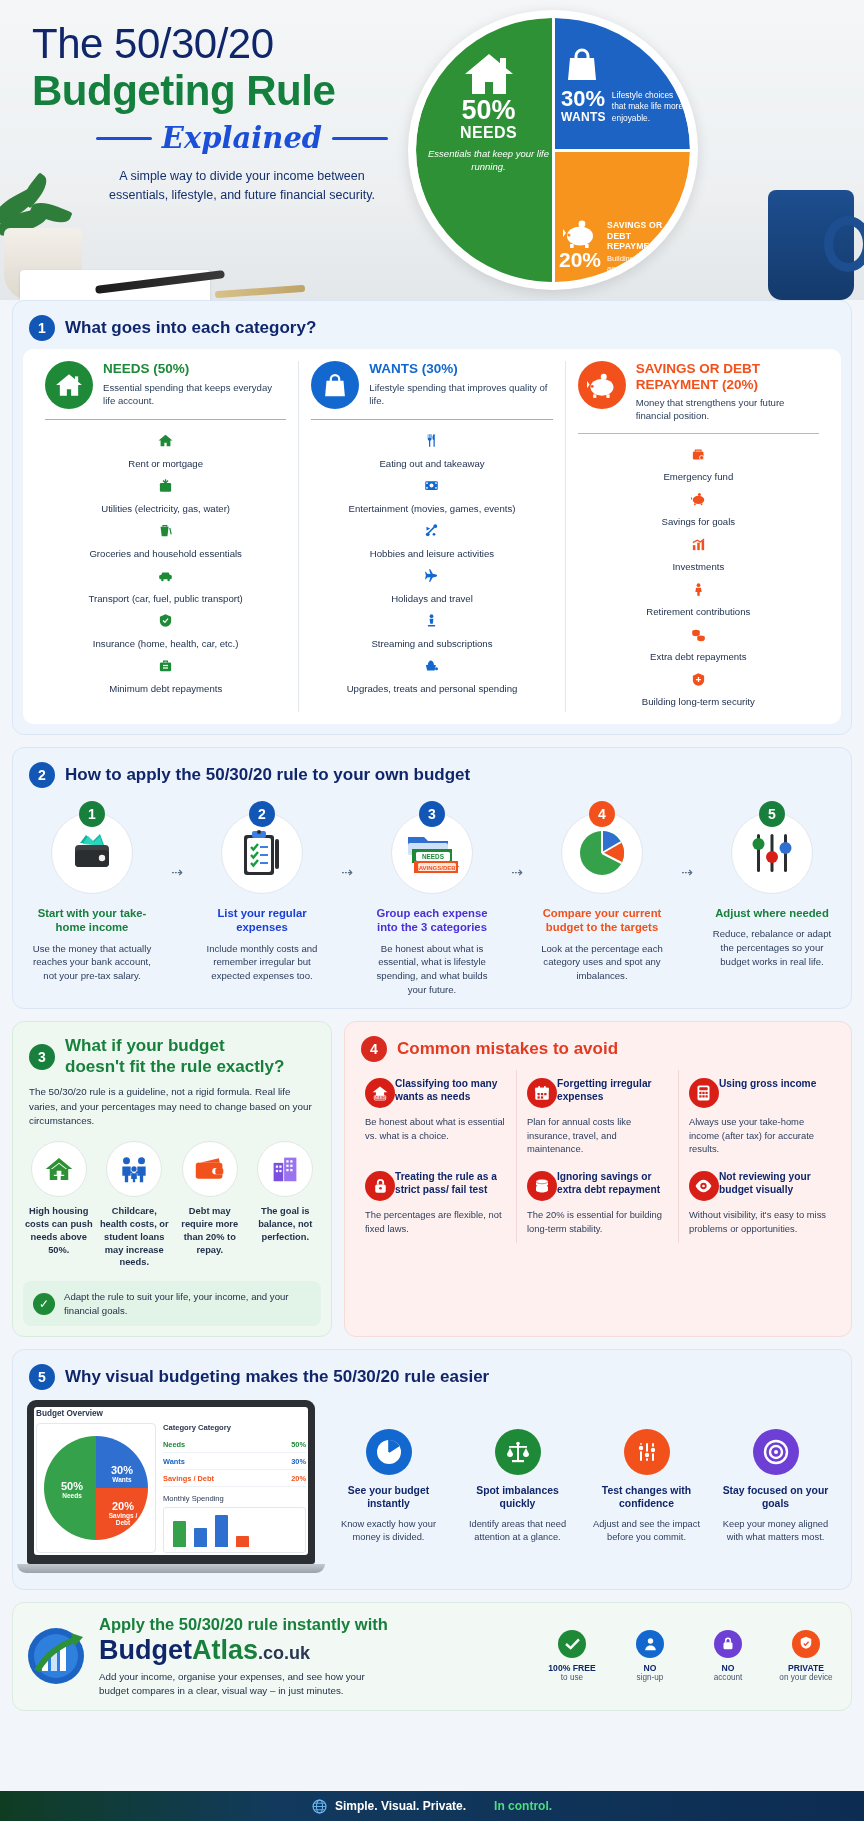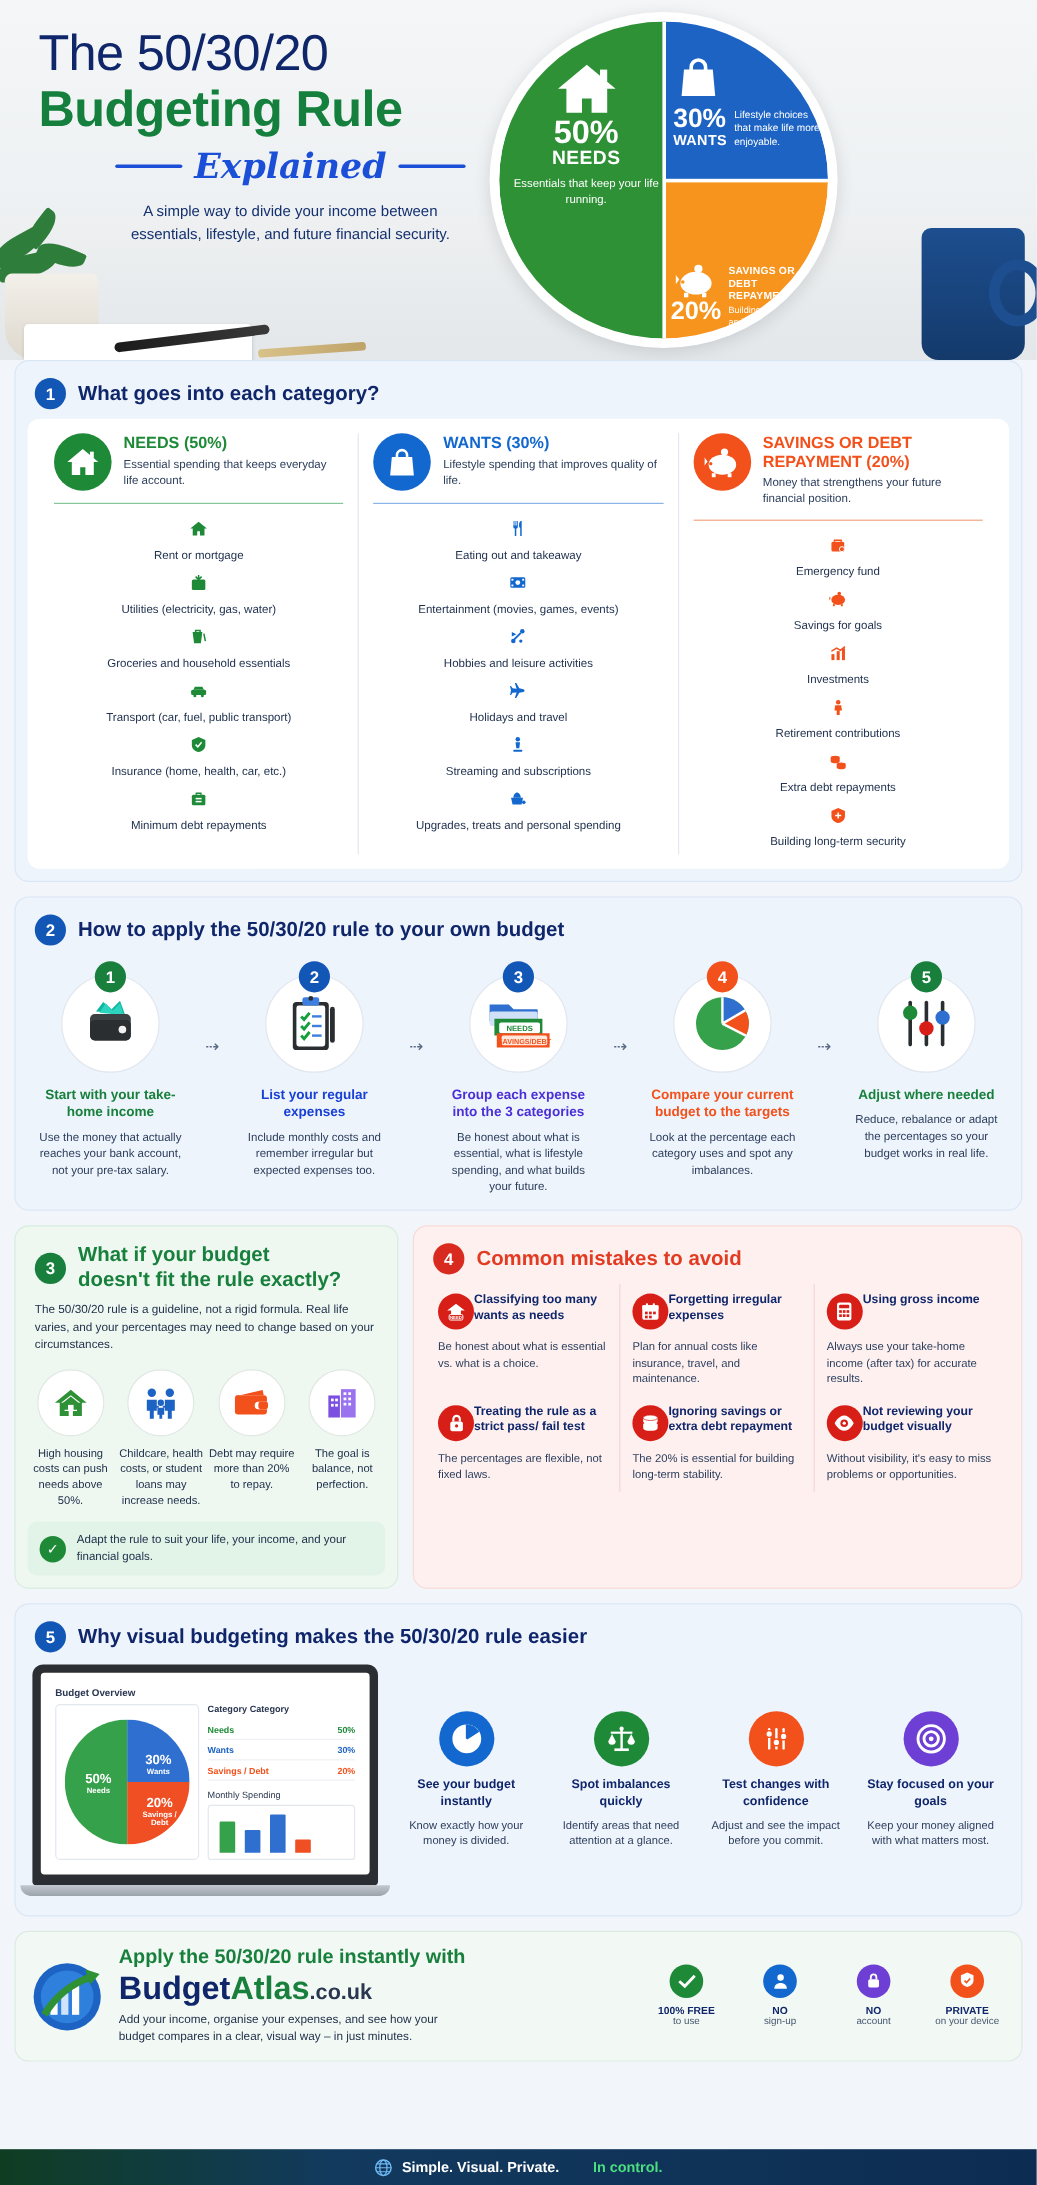--- a/index.html
+++ b/index.html
@@ -54,21 +54,21 @@
   .slice{position:absolute;}
   .sl-needs{left:0;top:0;width:50%;height:100%;background:#2e9136;border-radius:137px 0 0 137px;}
   .sl-wants{right:0;top:0;width:50%;height:50%;background:#1d63c4;border-radius:0 137px 0 0;}
   .sl-sav{right:0;bottom:0;width:50%;height:50%;background:#f7941d;border-radius:0 0 137px 0;}
   .pie-div-v{position:absolute;left:calc(50% - 1.5px);top:0;width:3px;height:100%;background:#fff;}
   .pie-div-h{position:absolute;left:50%;top:calc(50% - 1.5px);width:50%;height:3px;background:#fff;}
   .needs-body{position:absolute;left:8px;top:34px;width:calc(50% - 8px);text-align:center;color:#fff;}
   .icon-house-big,.icon-bag-big,.icon-pig-big{display:block;margin:0 auto;}
   .pc-num{font-size:27px;font-weight:800;line-height:1.05;}
   .pc-lab{font-size:16px;font-weight:800;letter-spacing:.4px;}
-  .pc-desc{font-size:9.5px;line-height:1.32;margin-top:6px;}
+  .pc-desc{font-size:9.5px;line-height:1.32;margin-top:6px;font-style:italic;}
   .wants-body{position:absolute;right:6px;top:28px;width:calc(50% - 14px);color:#fff;display:flex;flex-direction:column;}
   .wants-row{display:flex;align-items:flex-start;gap:6px;margin-top:4px;}
   .w-num{font-size:22px;font-weight:800;line-height:1;}
   .w-lab{font-size:12px;font-weight:800;letter-spacing:.3px;}
   .w-desc{font-size:8.4px;line-height:1.35;padding-top:2px;}
   .sav-body{position:absolute;right:4px;bottom:8px;width:calc(50% - 10px);color:#fff;}
   .sav-row{display:flex;gap:6px;align-items:flex-start;}
   .s-head{font-size:8.6px;font-weight:800;line-height:1.2;letter-spacing:.2px;}
   .s-desc{font-size:7.6px;line-height:1.3;margin-top:3px;}
   .s-num{font-size:21px;font-weight:800;}
@@ -107,40 +107,40 @@
   .step-title{font-size:11.3px;font-weight:800;margin-top:12px;line-height:1.28;}
   .st-green{color:#18803c;} .st-blue{color:#1940d6;} .st-purple{color:#4b2fd6;} .st-orange{color:#f2511b;}
   .step-desc{font-size:9.6px;color:#2c3e5c;line-height:1.42;margin-top:7px;}
 
   
   .row34{display:flex;gap:12px;margin:0 12px 12px;}
   .col3{width:320px;flex:none;border-radius:12px;background:#eef8f1;border:1px solid #d6ecdd;padding:10px;}
   .col4{flex:1;border-radius:12px;background:#fdf0ef;border:1px solid #f7dbd8;padding:10px;}
   .s3-intro{font-size:9.8px;line-height:1.5;color:#22324c;padding:0 6px;}
   .s3-items{display:flex;gap:4px;margin-top:12px;}
-  .s3-item{flex:1;text-align:center;}
+  .s3-item{flex:1;text-align:center;font-weight:bold;}
   .s3-circ{width:56px;height:56px;border-radius:50%;background:#fff;border:1px solid #e1e8e3;margin:0 auto;display:flex;align-items:center;justify-content:center;}
   .s3-txt{font-size:9.3px;line-height:1.38;color:#22324c;margin-top:8px;}
   .s3-note{display:flex;align-items:center;gap:9px;background:#e2f3e8;border-radius:8px;padding:9px 10px;margin-top:12px;}
   .s3-note-ico{width:22px;height:22px;border-radius:50%;background:#1e8a38;color:#fff;font-size:12px;display:flex;align-items:center;justify-content:center;flex:none;}
   .s3-note-txt{font-size:9.6px;line-height:1.4;color:#22324c;}
 
   .mistakes{display:flex;flex-wrap:wrap;}
   .mis{width:33.333%;padding:8px 10px;}
   .mis-top{display:flex;gap:0;align-items:flex-start;}
   .mis-ico{width:30px;height:30px;border-radius:50%;background:#d81f17;flex:none;display:flex;align-items:center;justify-content:center;}
   .mis-title{font-size:10.2px;font-weight:800;color:#10266b;line-height:1.26;}
   .mis-desc{font-size:9.4px;color:#2c3e5c;line-height:1.42;margin-top:7px;}
   .mis-divider{border-right:1px solid #f2d7d4;}
 
   
   .s5-body{display:flex;gap:12px;align-items:center;padding:2px 4px 6px;}
   .laptop{width:288px;flex:none;}
   .lap-screen{background:#2b2f33;border-radius:9px 9px 3px 3px;padding:7px 7px 9px;}
-  .lap-inner{background:#fff;border-radius:3px;padding:12px;}
+  .lap-inner{background:#fff;border-radius:3px;padding:2px;}
   .lap-base{height:9px;background:linear-gradient(180deg,#c2c8ce,#9aa3ab);border-radius:0 0 9px 9px;margin:0 -10px;}
   .dash-title{font-size:8.2px;font-weight:700;color:#2a3750;margin-bottom:5px;}
   .dash-grid{display:flex;gap:7px;}
   .dash-left{width:120px;flex:none;border:1px solid #e3e8ef;border-radius:4px;padding:8px 5px;display:flex;align-items:center;justify-content:center;}
   .mini-pie{width:104px;height:104px;border-radius:50%;position:relative;overflow:hidden;}
   .mp-n{position:absolute;left:0;top:0;width:50%;height:100%;background:#35a14a;}
   .mp-w{position:absolute;right:0;top:0;width:50%;height:50%;background:#2f6fd0;}
   .mp-s{position:absolute;right:0;bottom:0;width:50%;height:50%;background:#f04e23;}
   .mp-lab{position:absolute;color:#fff;text-align:center;line-height:1.1;}
   .mp-pct{font-size:11px;font-weight:800;}

